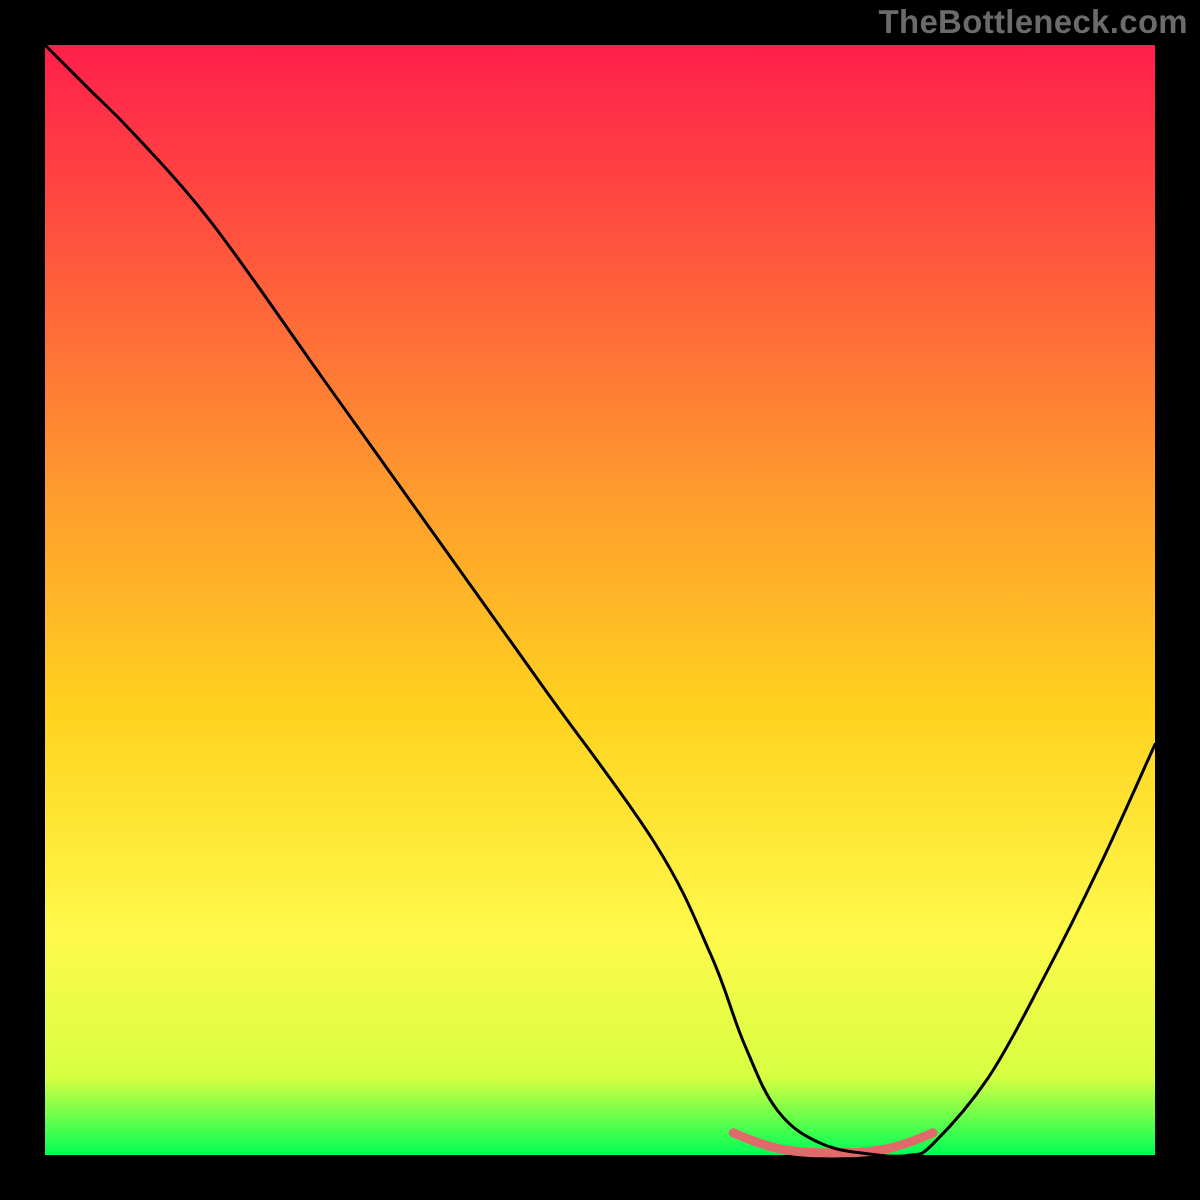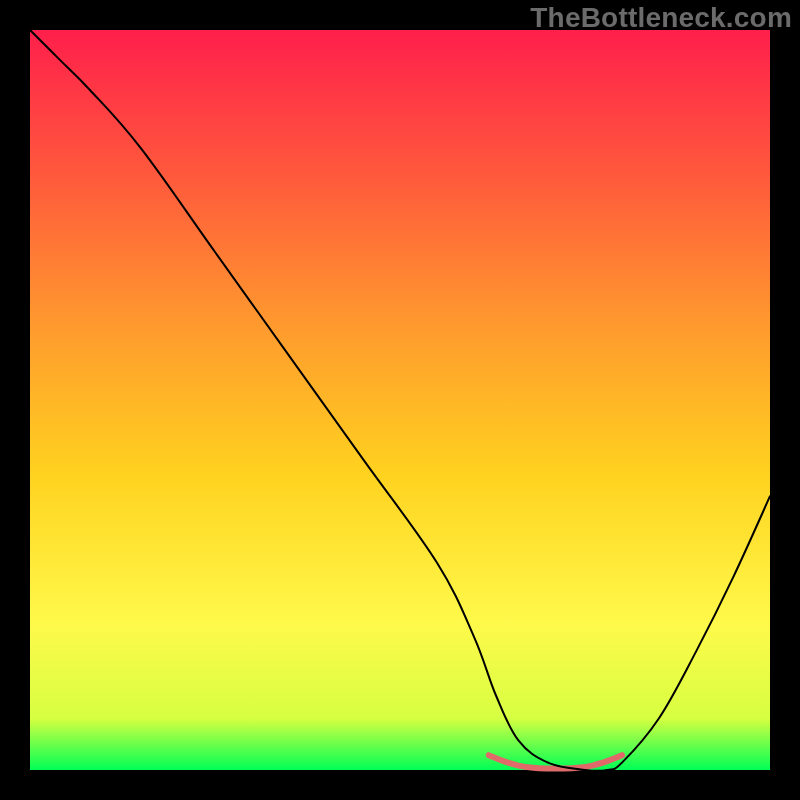--- a/index.html
+++ b/index.html
@@ -14,21 +14,21 @@
     position: relative;
     width: 800px;
     height: 800px;
     background: #000;
   }
   .watermark {
     position: absolute;
     top: 2px;
     right: 8px;
     font-family: Arial, Helvetica, sans-serif;
-    font-size: 28px;
+    font-size: 22px;
     font-weight: 600;
     color: #6b6b6b;
     letter-spacing: 0.2px;
     z-index: 10;
   }
   svg {
     position: absolute;
     left: 0;
     top: 0;
   }

